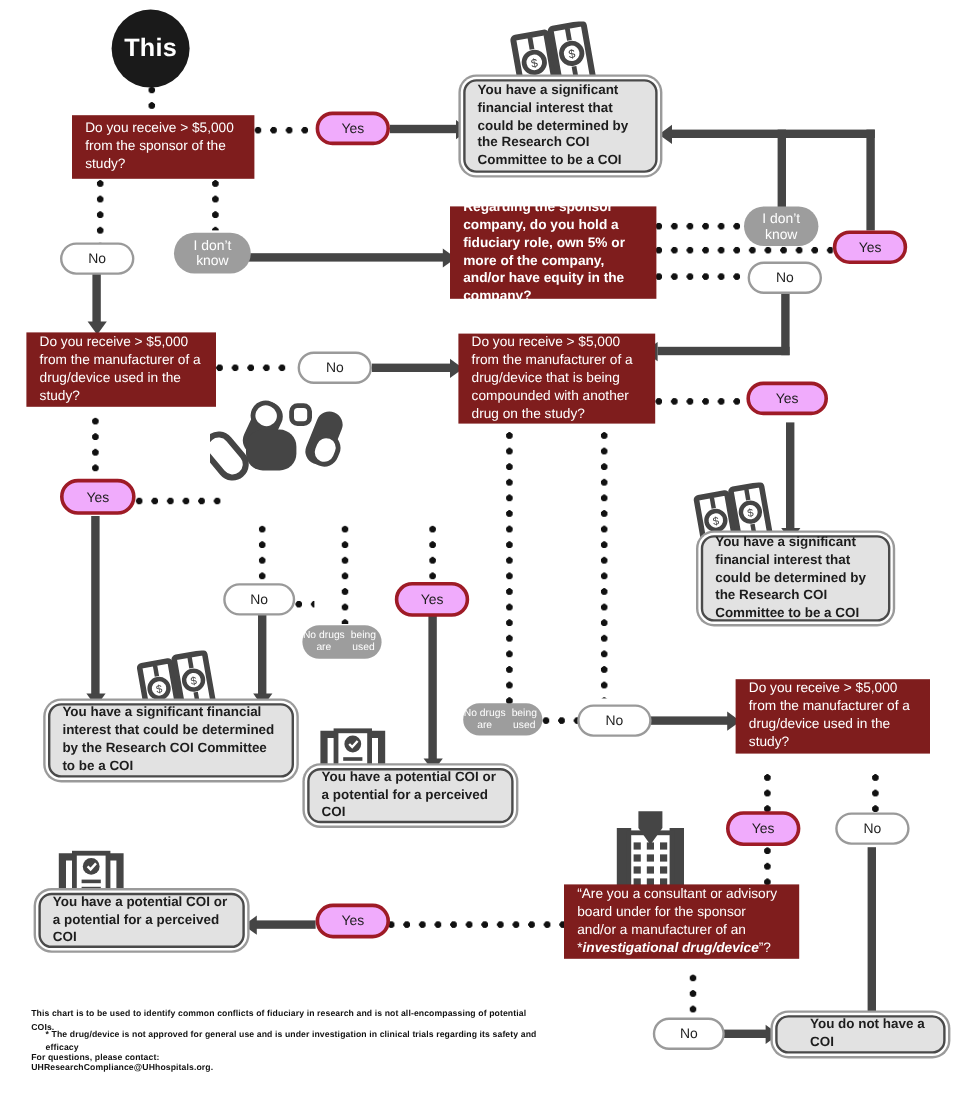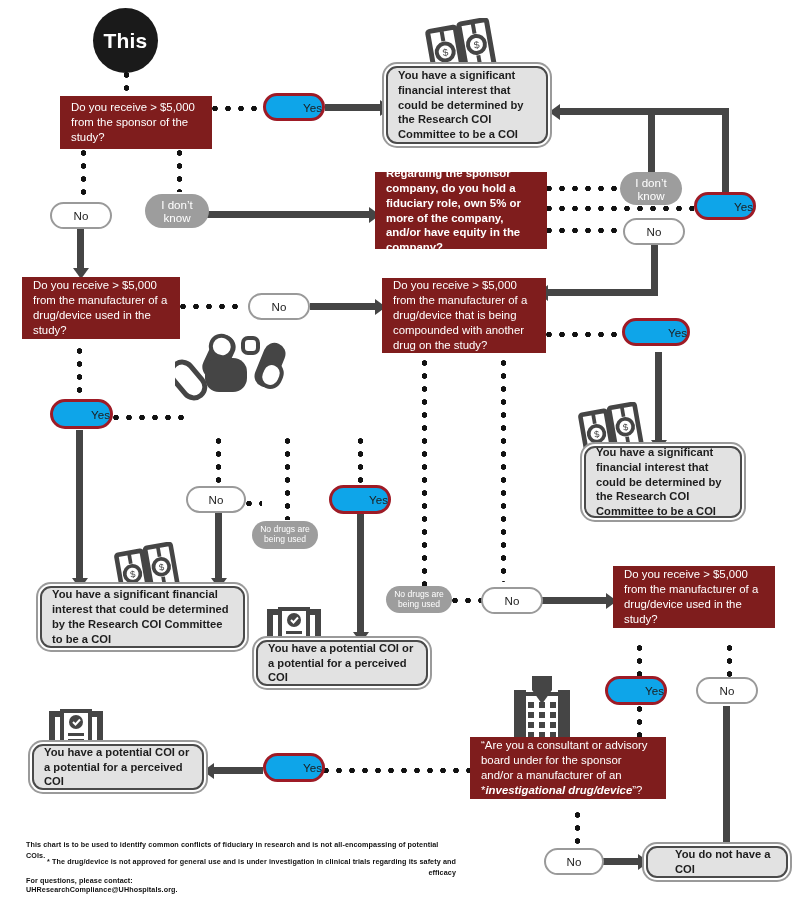--- a/index.html
+++ b/index.html
@@ -30,24 +30,24 @@
     padding:8px 10px;display:flex;align-items:center;
     z-index:6;
   }
   .outcome.inline{align-items:center;justify-content:center;text-align:left;padding-left:27px;}
 
   
   .pill{
     border-radius:999px;display:flex;align-items:center;justify-content:center;
     font-size:11.6px;box-sizing:border-box;z-index:7;
   }
-  .pill.yes{background:#0ea5e9;border:3.5px solid #9e1b26;color:#1d1d1d;justify-content:flex-end;}
+  .pill.yes{background:#f0abfc;border:3.5px solid #9e1b26;color:#1d1d1d;}
   .pill.no{background:#fff;border:2.5px solid #9a9a9a;color:#1d1d1d;}
   .pill.idk{background:#9d9d9d;border:none;color:#fff;line-height:1.12;text-align:center;flex-direction:column;}
-  .pill.nodrug{background:#9d9d9d;border:none;color:#fff;font-size:8.6px;line-height:1.16;text-align:center;flex-direction:column;}
+  .pill.nodrug{background:#9d9d9d;border:none;color:#fff;font-size:8.6px;line-height:1.16;text-align:center;}
 
   
   .dotline{position:absolute;z-index:3;}
   .dotline.h{background-image:radial-gradient(circle at 3px 50%, #111 2.6px, transparent 3px);
              background-size:13px 100%;background-repeat:repeat-x;height:7px;}
   .dotline.v{background-image:radial-gradient(circle at 50% 3px, #111 2.6px, transparent 3px);
              background-size:100% 13px;background-repeat:repeat-y;width:7px;}
 
   .solid{position:absolute;background:#454545;z-index:2;}
   .arrowR,.arrowL,.arrowD{position:absolute;width:0;height:0;z-index:2;}
@@ -364,17 +364,17 @@
 
   <div class="node pill no" style="left:544px;top:848px;width:60px;height:27px;">
     <span>No</span>
   </div>
 
   <div class="node outcome inline" style="left:646px;top:846px;width:142px;height:32px;justify-content:center;">
     <span>You do not have a COI</span>
   </div>
 
   <div class="footer" style="left:26px;top:840px;width:430px;">This chart is to be used to identify common conflicts of fiduciary in research and is not all-encompassing of potential COIs.</div>
-  <div class="footer" style="left:26px;top:857px;width:430px;text-align:right;">* The drug/device is not approved for general use and is under investigation in clinical trials regarding its safety and efficacy</div>
+  <div class="footer" style="left:38px;top:857px;width:430px;">* The drug/device is not approved for general use and is under investigation in clinical trials regarding its safety and efficacy</div>
   <div class="footer" style="left:26px;top:876px;width:430px;">For questions, please contact:</div>
   <div class="footer" style="left:26px;top:885px;width:430px;">UHResearchCompliance@UHhospitals.org.</div>
 
 </div>
 
 </body></html>

